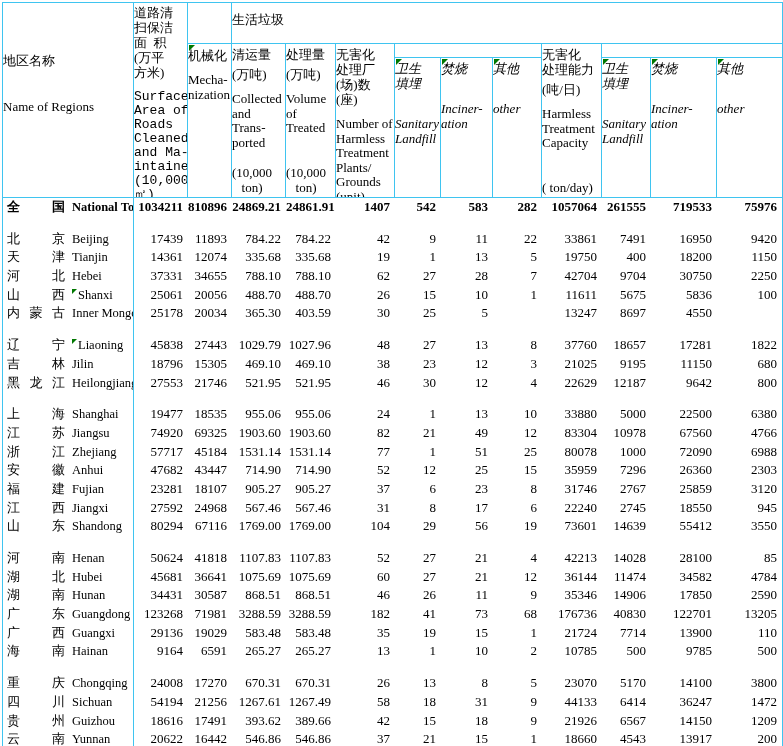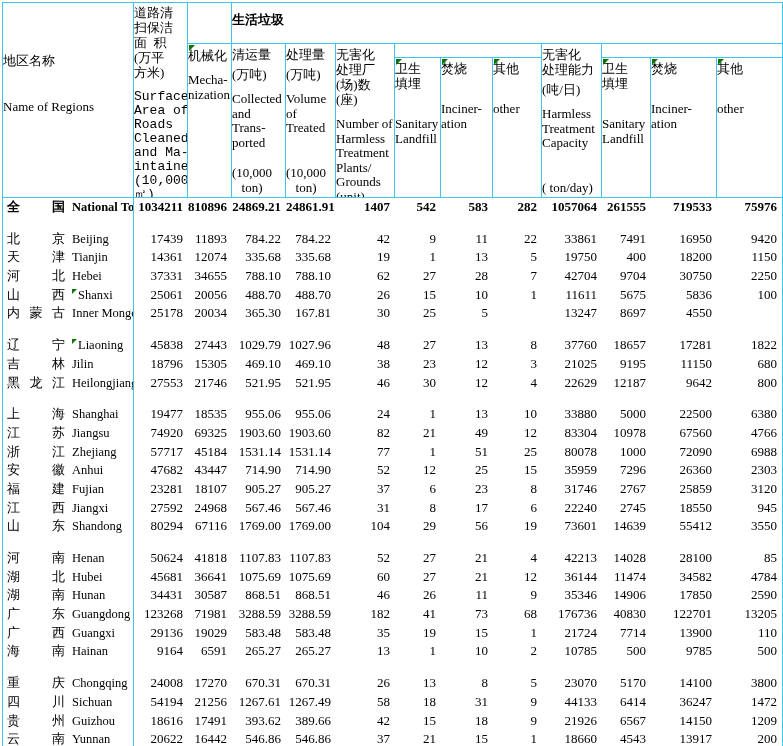--- a/index.html
+++ b/index.html
@@ -7,33 +7,33 @@
           font-family:"Liberation Serif","DejaVu Serif",serif;color:#000;}
   .frame{position:absolute;left:2px;top:2px;width:779px;height:744px;
          border-left:1px solid #3fc4f0;border-top:1px solid #3fc4f0;border-right:1px solid #3fc4f0;
          box-sizing:content-box;}
   .cols{display:grid;grid-template-columns:131px 54px 44px 54px 50px 59px 46px 52px 49px 60px 49px 66px 65px;}
   
   .hdr{grid-template-rows:41px 14px 139px;border-bottom:1px solid #3fc4f0;}
   .hc{position:relative;display:flex;flex-direction:column;align-items:flex-start;
       text-align:center;overflow:hidden;font-size:12px;line-height:14.5px;}
   .br{border-right:1px solid #3fc4f0;}
-  .bb{border-bottom:1px solid #3fc4f0;font-weight:bold;}
+  .bb{border-bottom:1px solid #3fc4f0;}
   .cnl{font-size:13px;line-height:15px;white-space:pre;}
   .enl{font-size:13px;line-height:14.5px;white-space:pre;}
   .gap1{height:10px;flex:none;}
   .gap2{height:5px;flex:none;}
   .bottom{margin-top:auto;padding-bottom:2px;}
   .hc.col-region{justify-content:flex-start;padding-top:50px;}
   .col-region .gap1{height:32px;}
   .hc.col-road{padding-top:2px;}
   .col-road .enl{line-height:14px;font-family:Liberation Mono, monospace;}
   .hc.col-mech{padding-top:4px;}
   .hc.col-collected,.hc.col-treated,.hc.col-plants,.hc.col-capacity{padding-top:3px;}
-  .hc.sub{padding-top:3px;}
+  .hc.sub{padding-top:3px;font-style:italic;}
   .sub .gap1{height:26px;}
   .grp{justify-content:flex-start;padding-top:10px;font-size:13px;}
   .tri{position:absolute;top:1px;left:1px;width:0;height:0;
        border-top:6px solid #007700;border-right:6px solid transparent;}
   
   .row{height:18.7px;line-height:18.7px;font-size:13px;}
   .row.blank{height:13px;}
   .row.total{font-weight:bold;}
   .rg{border-right:1px solid #3fc4f0;padding-left:4px;white-space:nowrap;overflow:hidden;display:flex;align-items:center;}
   .cn{display:inline-flex;justify-content:space-between;width:58px;flex:none;font-size:13px;}
@@ -298,21 +298,21 @@
             <span class="cn">
               <span>内</span>
               <span>蒙</span>
               <span>古</span>
             </span>
             <span class="en">Inner Mongolia</span>
           </div>
           <div class="num">25178</div>
           <div class="num">20034</div>
           <div class="num">365.30</div>
-          <div class="num">167.81</div>
+          <div class="num">403.59</div>
           <div class="num">30</div>
           <div class="num">25</div>
           <div class="num">5</div>
           <div class="num"></div>
           <div class="num">13247</div>
           <div class="num">8697</div>
           <div class="num">4550</div>
           <div class="num"></div>
         </div>
         <div class="cols row blank">

